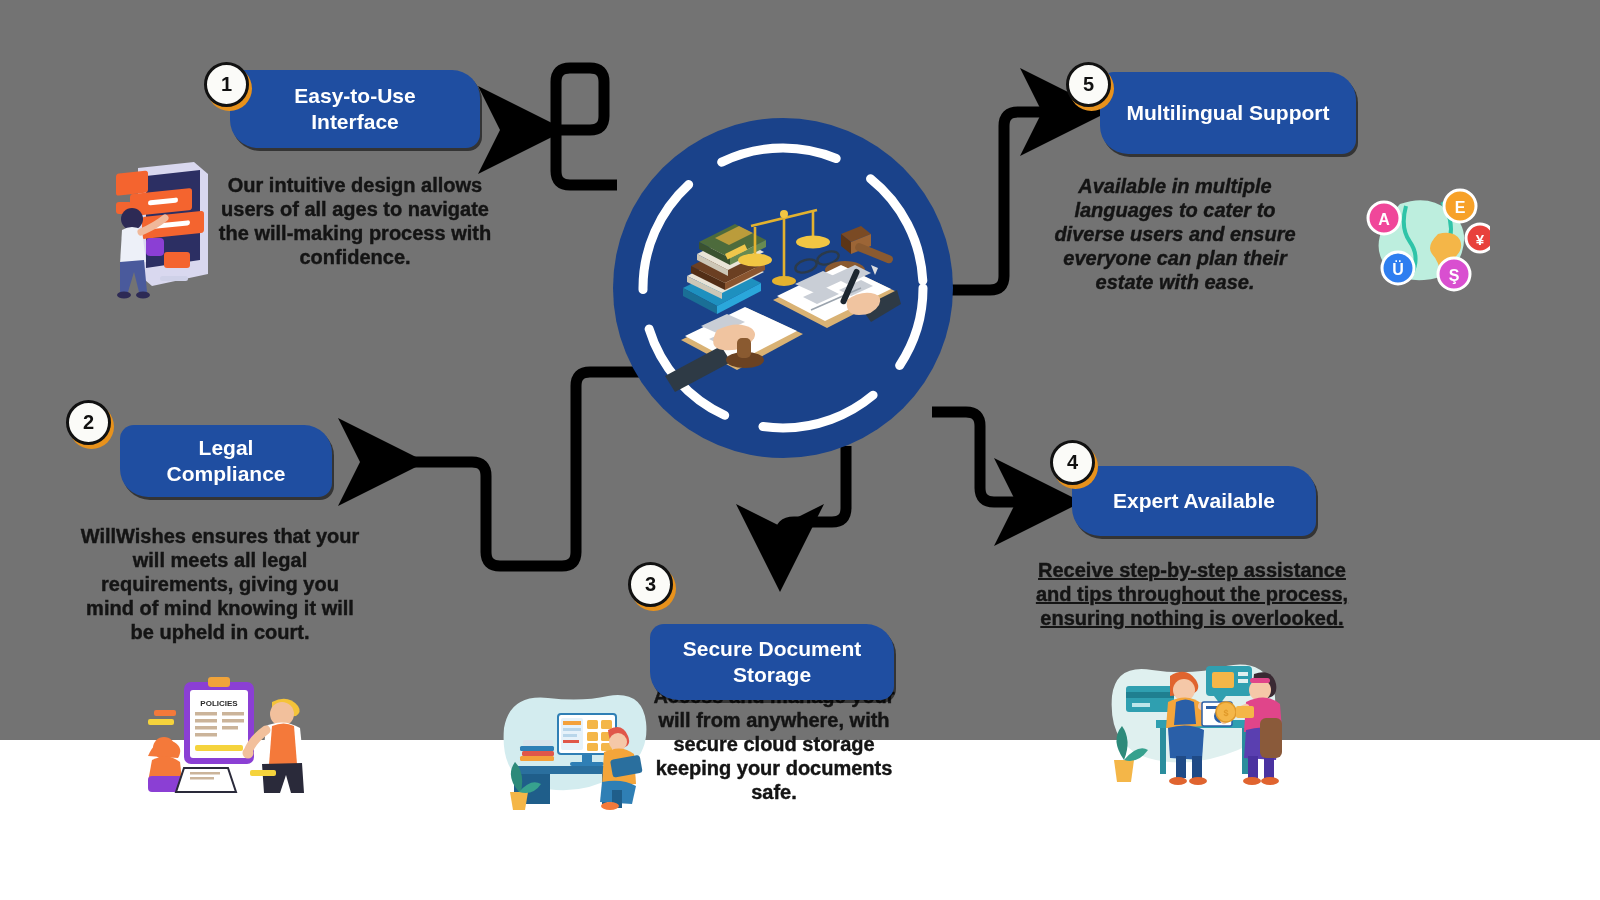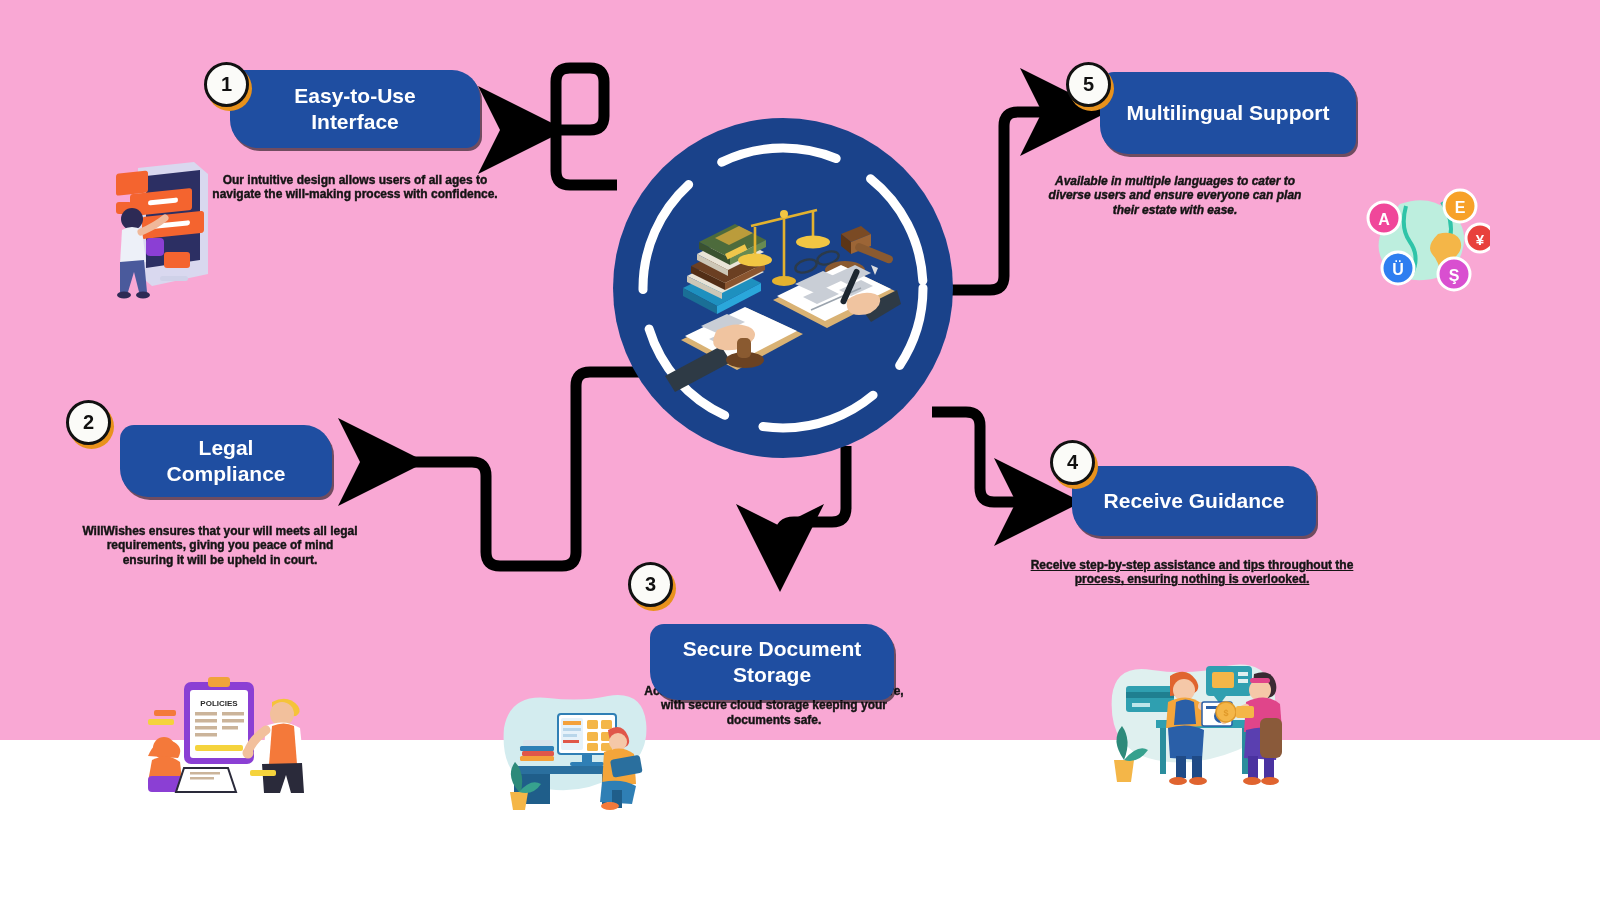--- a/index.html
+++ b/index.html
@@ -6,21 +6,21 @@
   * { box-sizing: border-box; margin: 0; padding: 0; }
   html, body {
     width: 1600px; height: 900px;
     background: #ffffff;
     font-family: "Liberation Sans", sans-serif;
     overflow: hidden;
   }
   #stage {
     position: relative;
     width: 1600px; height: 740px;
-    background: #f9a8d4;
+    background: #737373;
   }
 
   
   #connectors {
     position: absolute; left: 0; top: 0;
     width: 1600px; height: 900px;
     pointer-events: none;
     z-index: 1;
   }
 
@@ -89,21 +89,21 @@
     display: flex;
     align-items: center;
     justify-content: center;
     font-weight: bold;
     font-size: 20px;
     color: #111111;
   }
   .desc {
     position: absolute;
     font-weight: bold;
-    font-size: 12px;
+    font-size: 20px;
     line-height: 1.2;
     color: #141414;
     text-align: center;
     -webkit-text-stroke: 0.4px #141414;
   }
 
   
   .illus { position: absolute; z-index: 2; }
 </style>
 </head>
@@ -264,21 +264,21 @@
 
   <div class="card" style="left:88px; top:425px; width:244px;padding-left:32px;">
     <div class="chip" style="height:72px;">
       <span>Legal Compliance</span>
     </div>
   </div>
   <div class="badge" style="left:66px; top:400px;">
     <div class="badge-shadow"></div>
     <div class="badge-face">2</div>
   </div>
-  <div class="desc" style="left:80px; top:524px; width:280px;">WillWishes ensures that your will meets all legal requirements, giving you peace of mind ensuring it will be upheld in court.</div>
+  <div class="desc" style="left:80px; top:524px; width:280px;">WillWishes ensures that your will meets all legal requirements, giving you mind of mind knowing it will be upheld in court.</div>
 
   <svg class="illus" style="left:132px; top:660px; width:182px; height:135px;" viewBox="0 0 182 135" xmlns="http://www.w3.org/2000/svg">
     <rect x="52" y="22" width="70" height="82" rx="7" fill="#8b3fd4"></rect>
     <rect x="58" y="30" width="58" height="68" rx="3" fill="#ffffff"></rect>
     <rect x="76" y="17" width="22" height="10" rx="3" fill="#f0a33a"></rect>
     <text x="87" y="46" font-family="Liberation Sans, sans-serif" font-size="8" font-weight="bold" fill="#2b2b2b" text-anchor="middle">POLICIES</text>
     <g fill="#cbb49a">
       <rect x="63" y="52" width="22" height="3.5"></rect>
         <rect x="63" y="59" width="22" height="3.5"></rect>
       <rect x="63" y="66" width="22" height="3.5"></rect>
@@ -359,21 +359,21 @@
     <rect x="120" y="118" width="10" height="18" fill="#1f5e8a"></rect>
     <ellipse cx="118" cy="134" rx="9" ry="4" fill="#f4793a"></ellipse>
 
     <polygon points="18,120 36,120 33,138 21,138" fill="#f4b648"></polygon>
     <path d="M27,120 q-14,-16 -4,-30 q10,10 6,30 z" fill="#2d8a7a"></path>
     <path d="M27,120 q12,-14 22,-8 q-8,12 -22,8 z" fill="#37a18e"></path>
   </svg>
 
   <div class="card" style="left:1072px; top:466px; width:244px;">
     <div class="chip" style="height:70px;">
-      <span>Receive Guidance</span>
+      <span>Expert Available</span>
     </div>
   </div>
   <div class="badge" style="left:1050px; top:440px;">
     <div class="badge-shadow"></div>
     <div class="badge-face">4</div>
   </div>
   <div class="desc" style="left:1018px; top:558px; width:348px;text-decoration:underline;">Receive step-by-step assistance and tips throughout the process, ensuring nothing is overlooked.</div>
 
   <svg class="illus" style="left:1102px; top:648px; width:186px; height:140px;" viewBox="0 0 186 140" xmlns="http://www.w3.org/2000/svg">
     <path d="M10,48 q4,-32 40,-26 q40,6 74,-4 q38,-8 48,24 q8,40 -36,60 q-48,20 -90,8 q-40,-12 -36,-62 z" fill="#dff0ef"></path>

